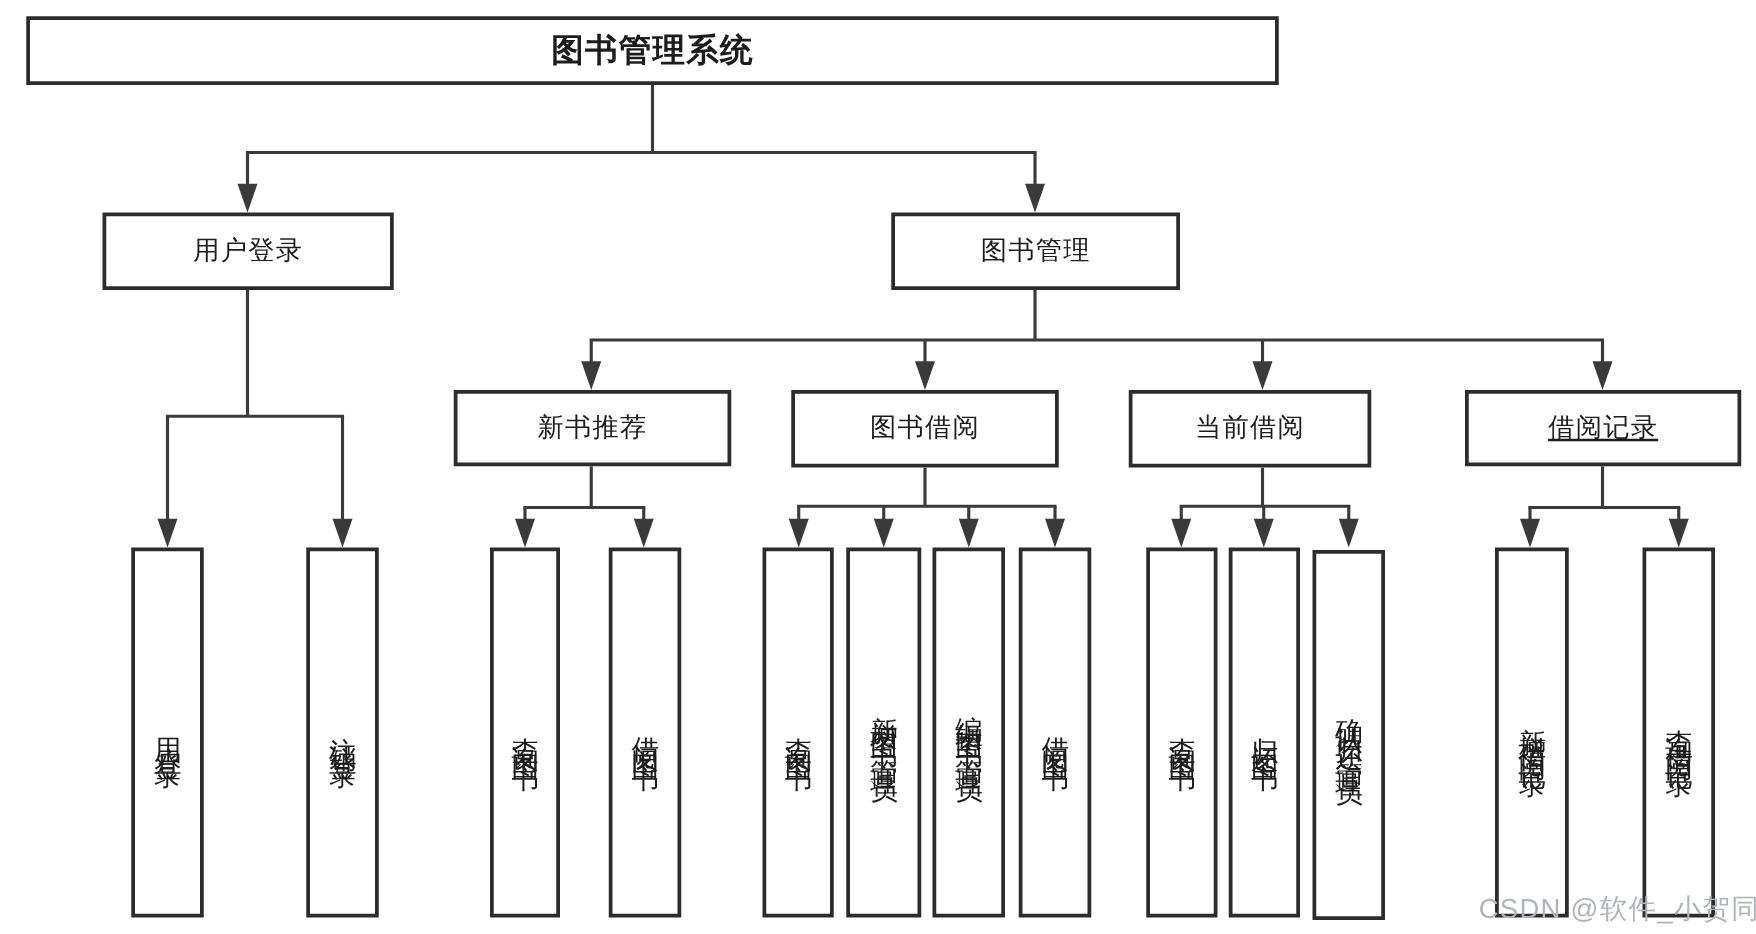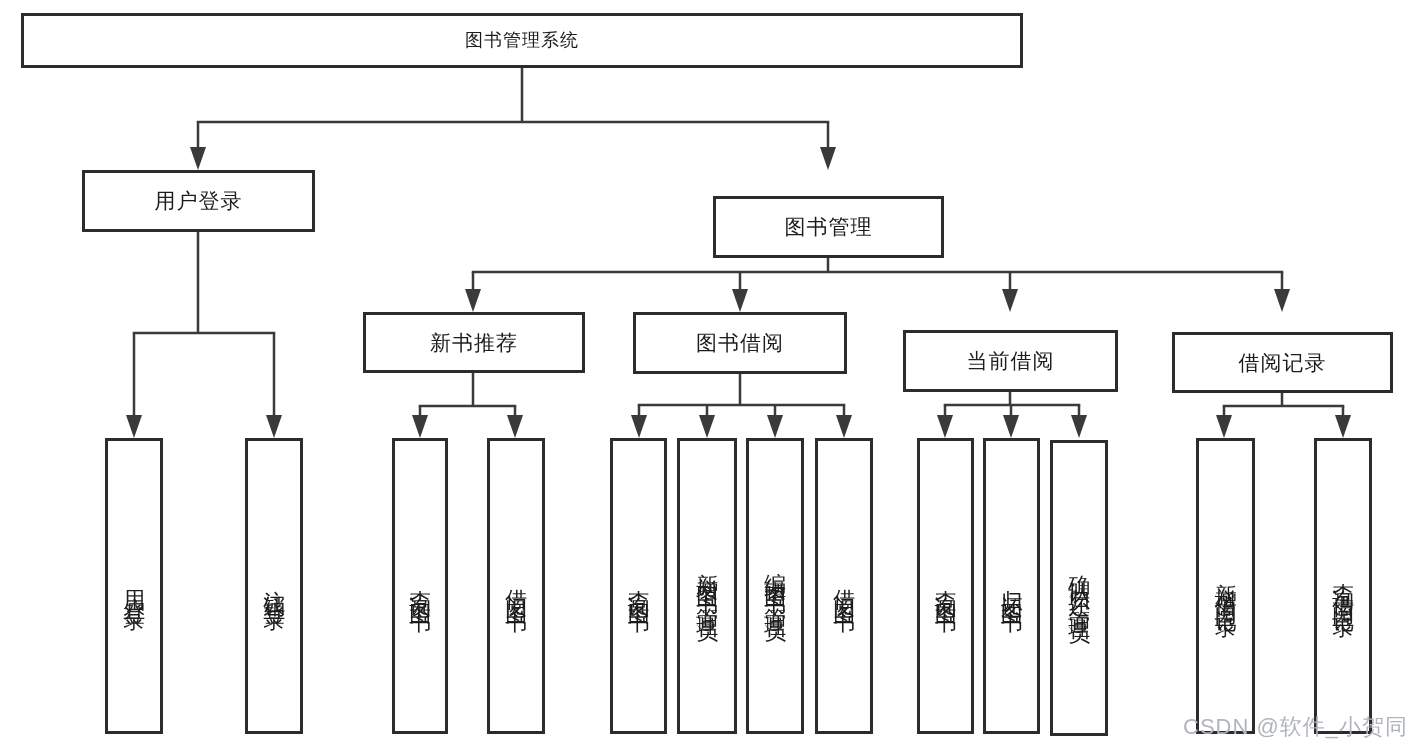--- a/index.html
+++ b/index.html
@@ -11,21 +11,21 @@
     font-family:"Liberation Sans","DejaVu Sans",sans-serif; color:var(--text);
     overflow:hidden;
   }
   .connector-layer{position:absolute;left:0;top:0;z-index:1;}
   .box{
     position:absolute; background:#fff; border:3px solid var(--border);
     box-sizing:border-box; display:flex; align-items:center; justify-content:center;
     z-index:2; line-height:1.2;
   }
   .box.h{font-size:21px; letter-spacing:1px;}
-  .box.title{font-size:18px;}
+  .box.title{font-size:26px;font-weight:bold;}
   .box.v span{
     writing-mode:vertical-rl; text-orientation:mixed;
     font-size:22px; letter-spacing:7px; line-height:1.3;
   }
   .watermark{
     position:absolute; z-index:5; font-size:22px; color:var(--wm);
     letter-spacing:1px; white-space:nowrap;
   }
 </style>
 </head>
@@ -71,26 +71,26 @@
       <polygon points="1071,415 1087,415 1079,438" fill="#3a3a3a"></polygon>
       <line x1="1224" y1="406" x2="1224" y2="419" stroke="#3a3a3a" stroke-width="2.5"></line>
       <polygon points="1216,415 1232,415 1224,438" fill="#3a3a3a"></polygon>
       <line x1="1343" y1="406" x2="1343" y2="419" stroke="#3a3a3a" stroke-width="2.5"></line>
       <polygon points="1335,415 1351,415 1343,438" fill="#3a3a3a"></polygon>
     </svg>
 
   <div class="box h title" style="left:21px;top:13px;width:1002px;height:55px;">图书管理系统</div>
 
   <div class="box h" style="left:82px;top:170px;width:233px;height:62px;">用户登录</div>
-  <div class="box h" style="left:713px;top:170px;width:231px;height:62px;margin-top:26px;">图书管理</div>
+  <div class="box h" style="left:713px;top:170px;width:231px;height:62px;">图书管理</div>
 
   <div class="box h" style="left:633px;top:312px;width:214px;height:62px;">图书借阅</div>
   <div class="box h" style="left:363px;top:312px;width:222px;height:61px;">新书推荐</div>
-  <div class="box h" style="left:903px;top:330px;width:215px;height:62px;">当前借阅</div>
-  <div class="box h" style="left:1172px;top:332px;width:221px;height:61px;">借阅记录</div>
+  <div class="box h" style="left:903px;top:312px;width:194px;height:62px;">当前借阅</div>
+  <div class="box h" style="left:1172px;top:312px;width:221px;height:61px;text-decoration:underline;">借阅记录</div>
 
   <div class="box v" style="left:105px;top:438px;width:58px;height:296px;">
     <span>用户登录</span>
     </div>
   <div class="box v" style="left:245px;top:438px;width:58px;height:296px;">
     <span>注销登录</span>
     </div>
 
   <div class="box v" style="left:392px;top:438px;width:56px;height:296px;">
     <span>查询图书</span>

